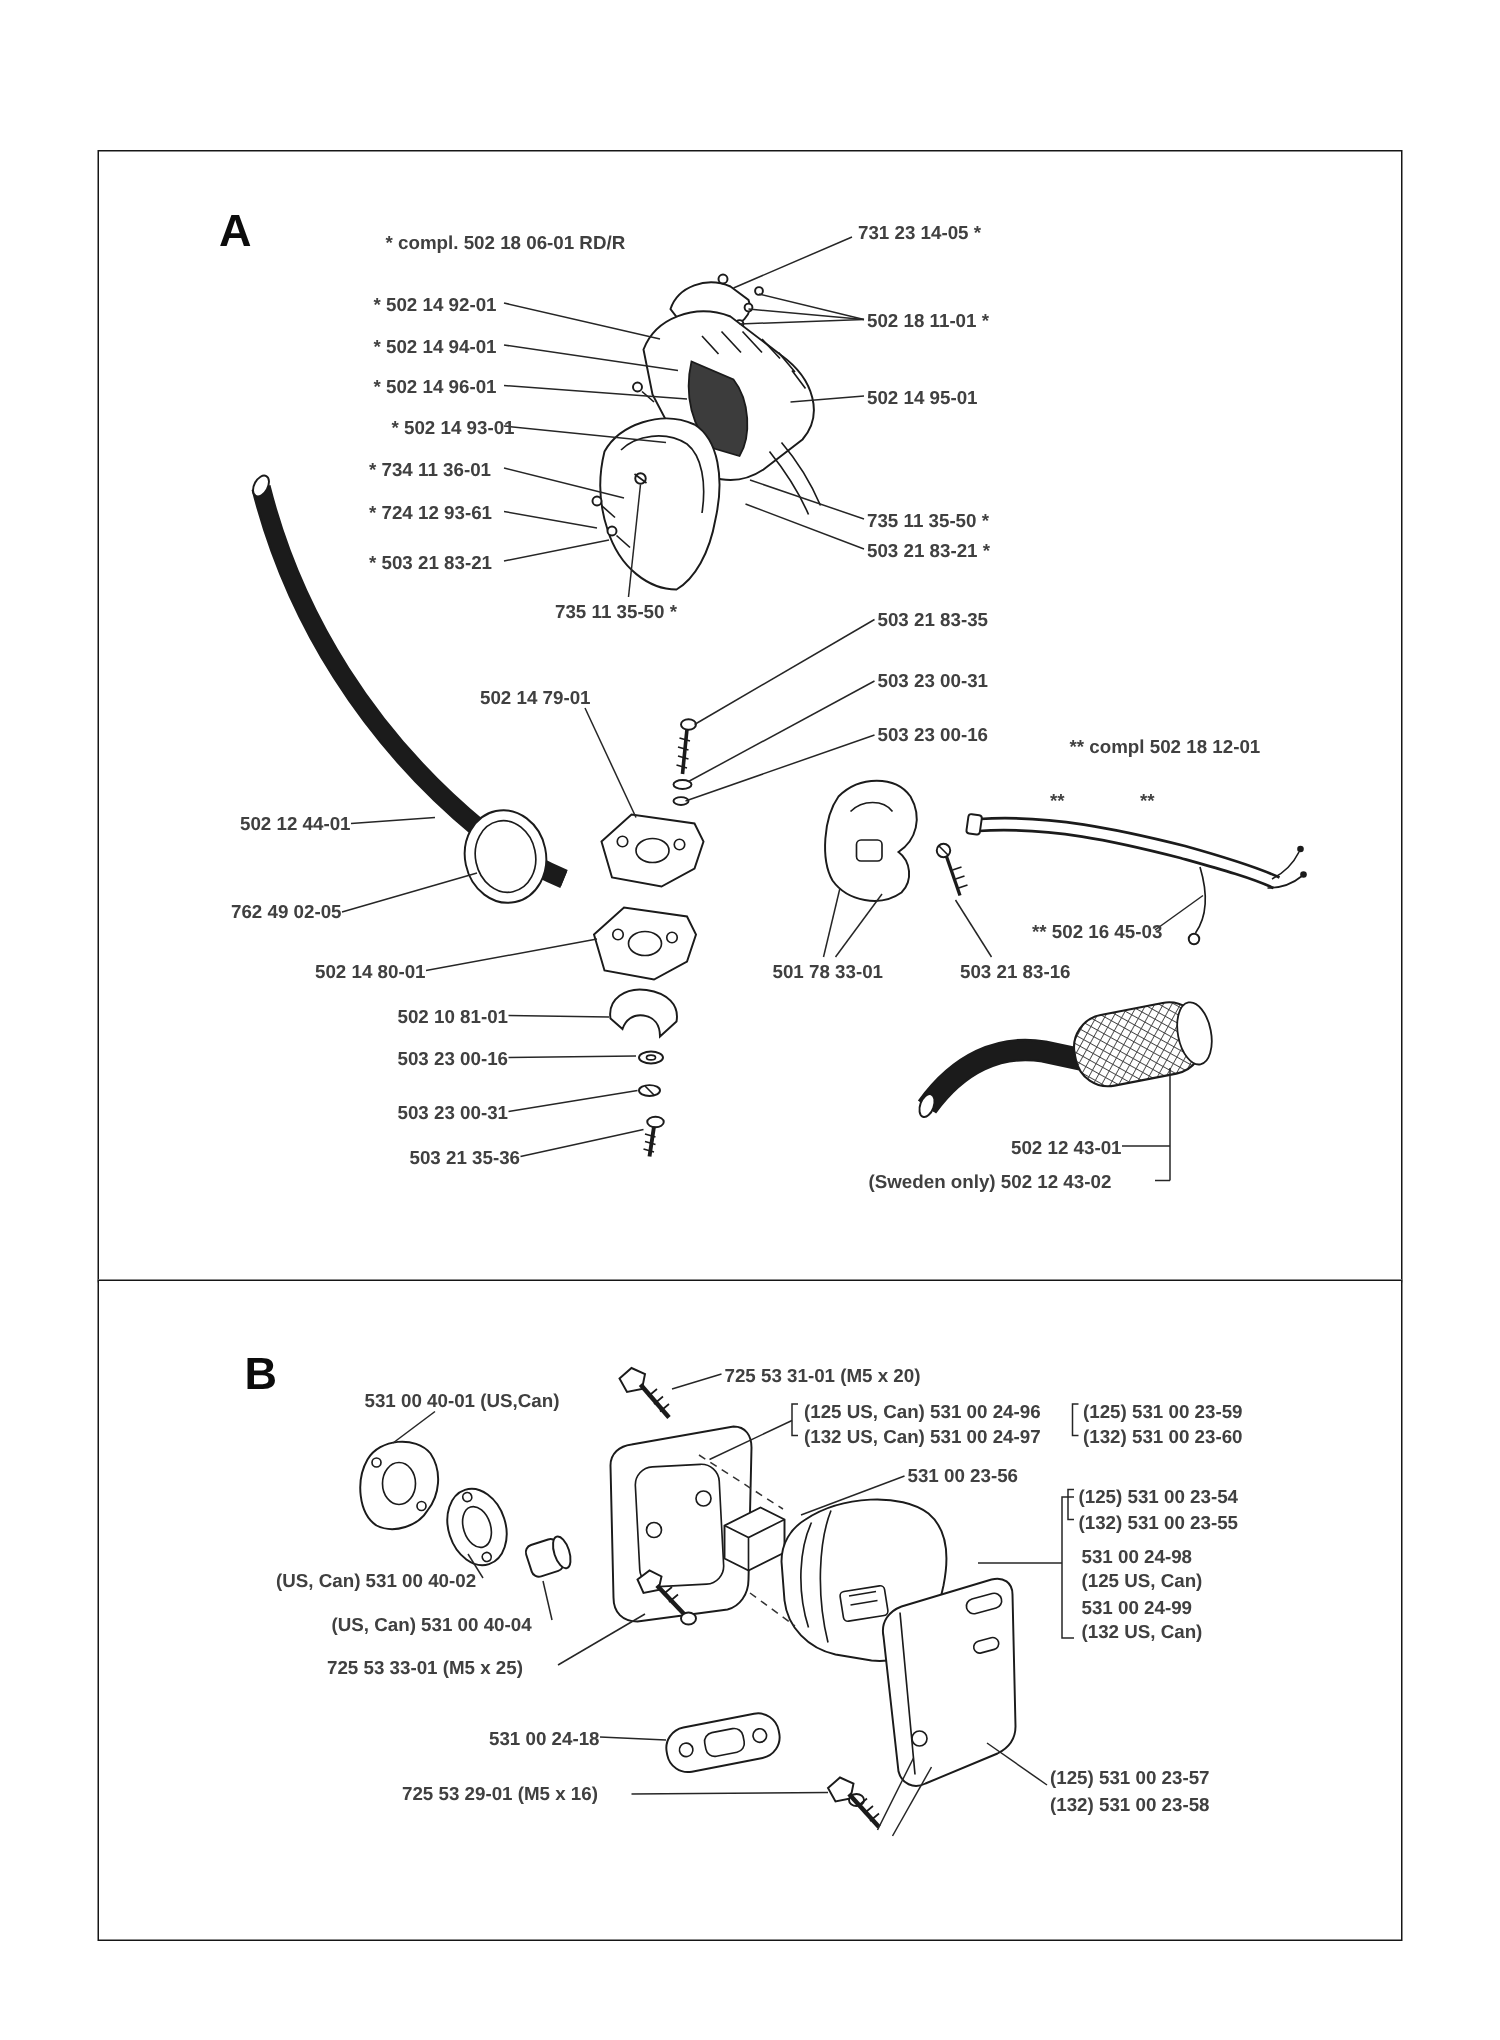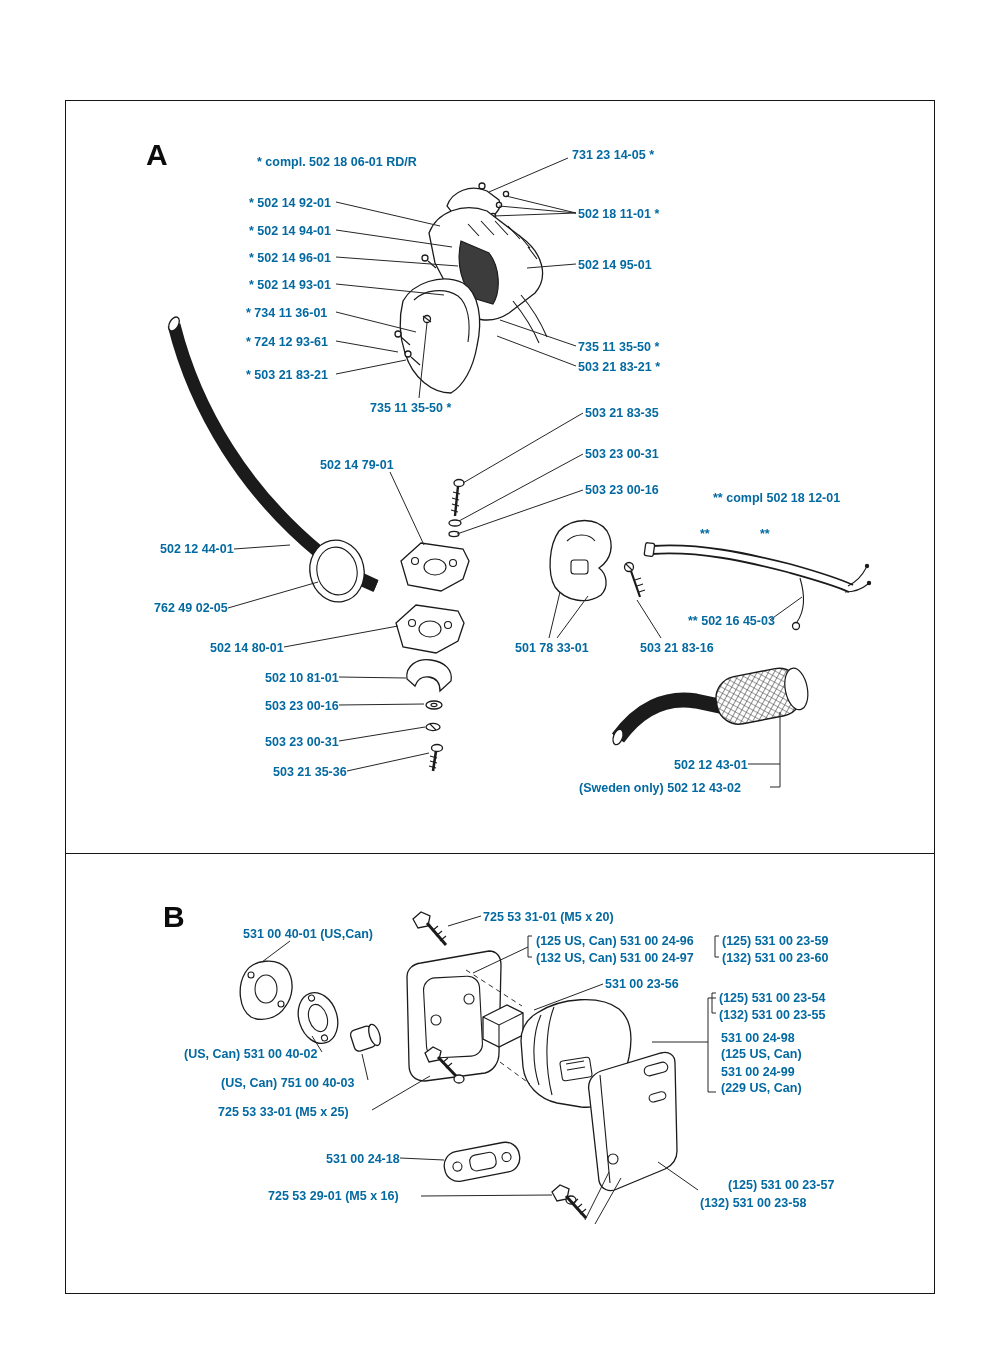--- a/index.html
+++ b/index.html
@@ -3,21 +3,21 @@
 <meta charset="utf-8">
 <style>
   html,body { margin:0; padding:0; background:#ffffff; }
   .page { position:relative; width:1000px; height:1360px; background:#ffffff;
           font-family:"Liberation Sans", sans-serif; overflow:hidden; }
   .panel { position:absolute; border:1.6px solid #161616; background:#ffffff; box-sizing:border-box; }
   .panel-a { left:65px; top:100px; width:870px; height:755px; }
   .panel-b { left:65px; top:853px; width:870px; height:441px; }
   .art { position:absolute; left:0; top:0; }
   .lbl { position:absolute; font-weight:700; font-size:12.5px; line-height:14px;
-         color:#0369a1; white-space:nowrap; }
+         color:#404040; white-space:nowrap; }
   .section-letter { position:absolute; font-weight:700; font-size:30px; line-height:30px; color:#0c0c0c; }
   svg .ol { fill:#ffffff; stroke:#1b1b1b; stroke-width:1.3; }
   svg .ln { fill:none; stroke:#1b1b1b; stroke-width:1.1; }
   svg .ld { fill:none; stroke:#262626; stroke-width:1; }
   svg .dl { fill:none; stroke:#333333; stroke-width:1; stroke-dasharray:5 4; }
   svg .thick { fill:none; stroke:#1b1b1b; }
 </style>
 </head>
 <body>
 
@@ -285,21 +285,21 @@
   <div class="section-letter" style="left:146px;top:140px">A</div>
   <div class="section-letter" style="left:163px;top:902px">B</div>
 
   <div class="lbl" style="left:257px;top:155px">* compl. 502 18 06-01 RD/R</div>
   <div class="lbl" style="left:572px;top:148px">731 23 14-05 *</div>
   <div class="lbl" style="left:249px;top:196px">* 502 14 92-01</div>
   <div class="lbl" style="left:578px;top:207px">502 18 11-01 *</div>
   <div class="lbl" style="left:249px;top:224px">* 502 14 94-01</div>
   <div class="lbl" style="left:249px;top:251px">* 502 14 96-01</div>
   <div class="lbl" style="left:578px;top:258px">502 14 95-01</div>
-  <div class="lbl" style="left:249px;top:278px">* 502 14 93-01</div>
+  <div class="lbl" style="left:261px;top:278px">* 502 14 93-01</div>
   <div class="lbl" style="left:246px;top:306px">* 734 11 36-01</div>
   <div class="lbl" style="left:246px;top:335px">* 724 12 93-61</div>
   <div class="lbl" style="left:578px;top:340px">735 11 35-50 *</div>
   <div class="lbl" style="left:578px;top:360px">503 21 83-21 *</div>
   <div class="lbl" style="left:246px;top:368px">* 503 21 83-21</div>
   <div class="lbl" style="left:370px;top:401px">735 11 35-50 *</div>
   <div class="lbl" style="left:585px;top:406px">503 21 83-35</div>
   <div class="lbl" style="left:585px;top:447px">503 23 00-31</div>
   <div class="lbl" style="left:320px;top:458px">502 14 79-01</div>
   <div class="lbl" style="left:585px;top:483px">503 23 00-16</div>
@@ -325,21 +325,21 @@
   <div class="lbl" style="left:536px;top:951px">(132 US, Can) 531 00 24-97</div>
   <div class="lbl" style="left:722px;top:934px">(125) 531 00 23-59</div>
   <div class="lbl" style="left:722px;top:951px">(132) 531 00 23-60</div>
   <div class="lbl" style="left:605px;top:977px">531 00 23-56</div>
   <div class="lbl" style="left:719px;top:991px">(125) 531 00 23-54</div>
   <div class="lbl" style="left:719px;top:1008px">(132) 531 00 23-55</div>
   <div class="lbl" style="left:721px;top:1031px">531 00 24-98</div>
   <div class="lbl" style="left:721px;top:1047px">(125 US, Can)</div>
   <div class="lbl" style="left:184px;top:1047px">(US, Can) 531 00 40-02</div>
   <div class="lbl" style="left:721px;top:1065px">531 00 24-99</div>
-  <div class="lbl" style="left:721px;top:1081px">(229 US, Can)</div>
-  <div class="lbl" style="left:221px;top:1076px">(US, Can) 751 00 40-03</div>
+  <div class="lbl" style="left:721px;top:1081px">(132 US, Can)</div>
+  <div class="lbl" style="left:221px;top:1076px">(US, Can) 531 00 40-04</div>
   <div class="lbl" style="left:218px;top:1105px">725 53 33-01 (M5 x 25)</div>
   <div class="lbl" style="left:326px;top:1152px">531 00 24-18</div>
   <div class="lbl" style="left:268px;top:1189px">725 53 29-01 (M5 x 16)</div>
-  <div class="lbl" style="left:728px;top:1178px">(125) 531 00 23-57</div>
+  <div class="lbl" style="left:700px;top:1178px">(125) 531 00 23-57</div>
   <div class="lbl" style="left:700px;top:1196px">(132) 531 00 23-58</div>
 
 </div>
 
 </body></html>

